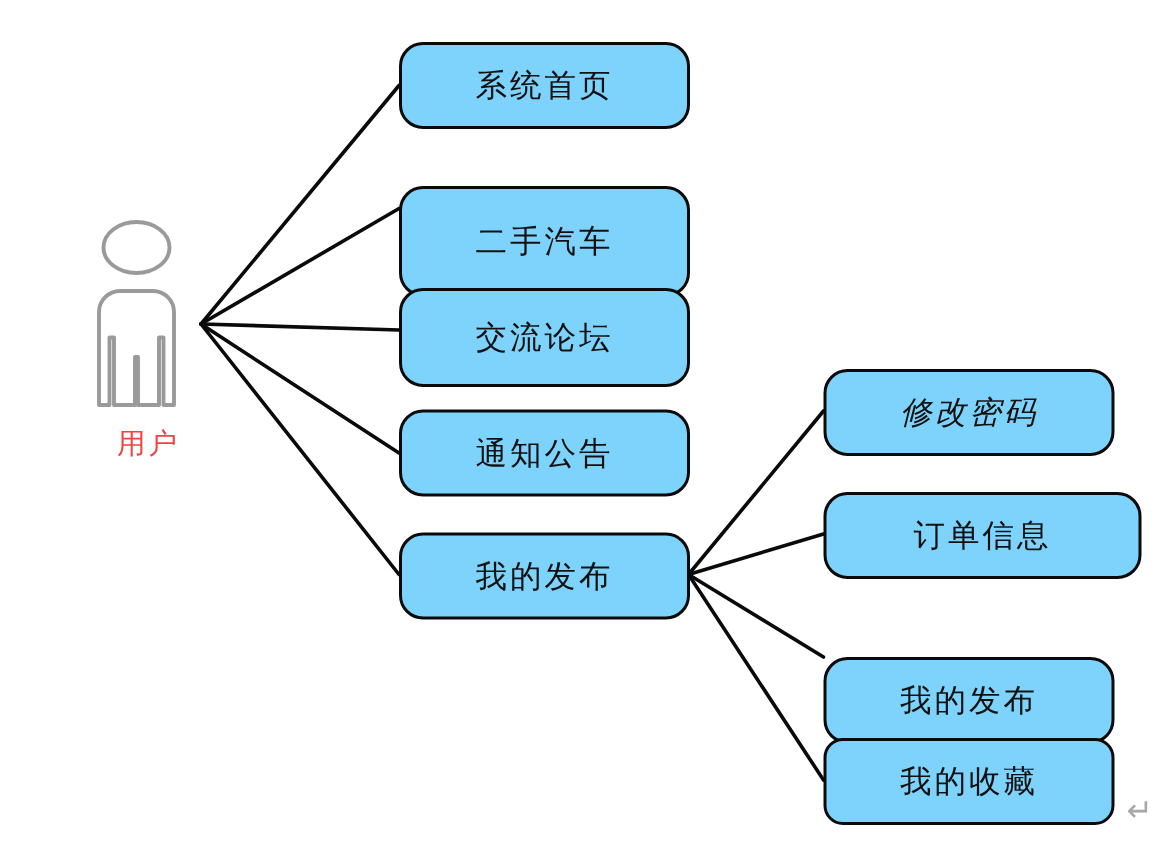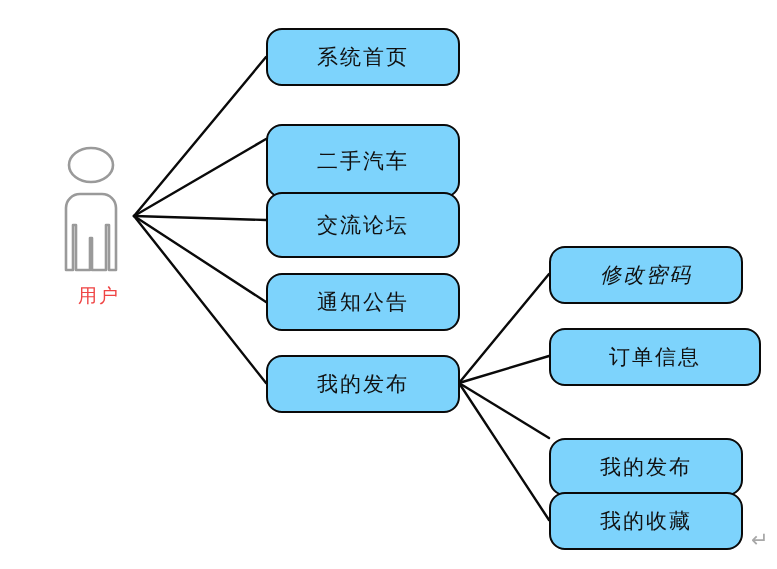--- a/index.html
+++ b/index.html
@@ -91,17 +91,17 @@
 
   <div class="node" style="left:266px; top:28px; width:194px; height:58px;">系统首页</div>
   <div class="node" style="left:266px; top:124px; width:194px; height:74px;">二手汽车</div>
   <div class="node" style="left:266px; top:192px; width:194px; height:66px;font-family:Liberation Serif, serif;">交流论坛</div>
   <div class="node" style="left:266px; top:273px; width:194px; height:58px;">通知公告</div>
   <div class="node" style="left:266px; top:355px; width:194px; height:58px;">我的发布</div>
 
   <div class="node" style="left:549px; top:246px; width:194px; height:58px;font-style:italic;">修改密码</div>
   <div class="node" style="left:549px; top:328px; width:212px; height:58px;">订单信息</div>
   <div class="node" style="left:549px; top:410px; width:194px; height:58px;margin-top:28px;">我的发布</div>
-  <div class="node" style="left:549px; top:492px; width:194px; height:58px;">我的收藏</div>
+  <div class="node" style="left:549px; top:492px; width:194px; height:58px;border-radius:13px;">我的收藏</div>
 
   <div class="pilcrow" style="left:751px; top:528px;">↵</div>
 
 </div>
 
 </body></html>

